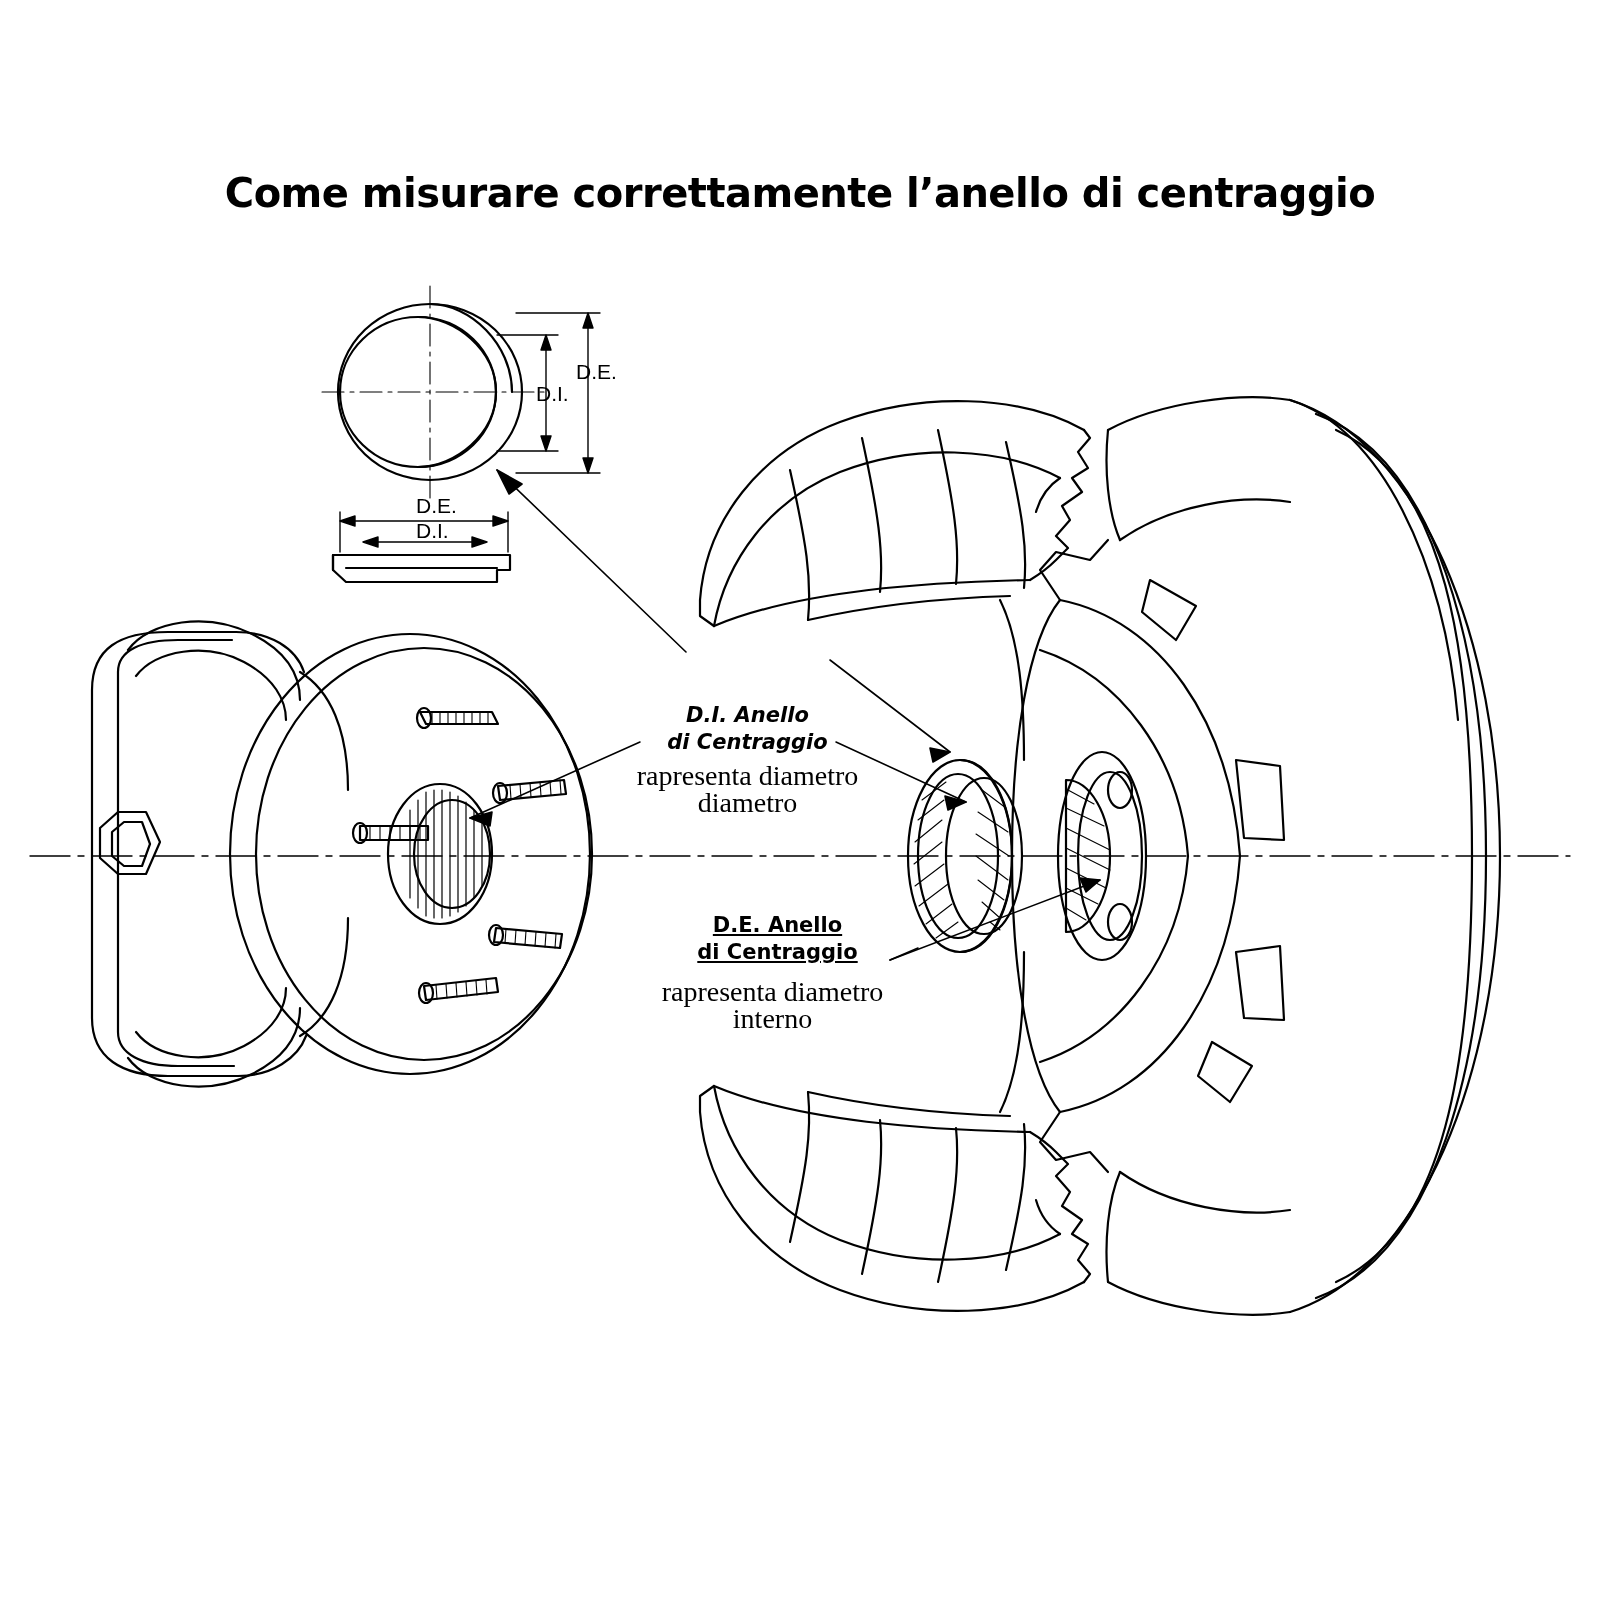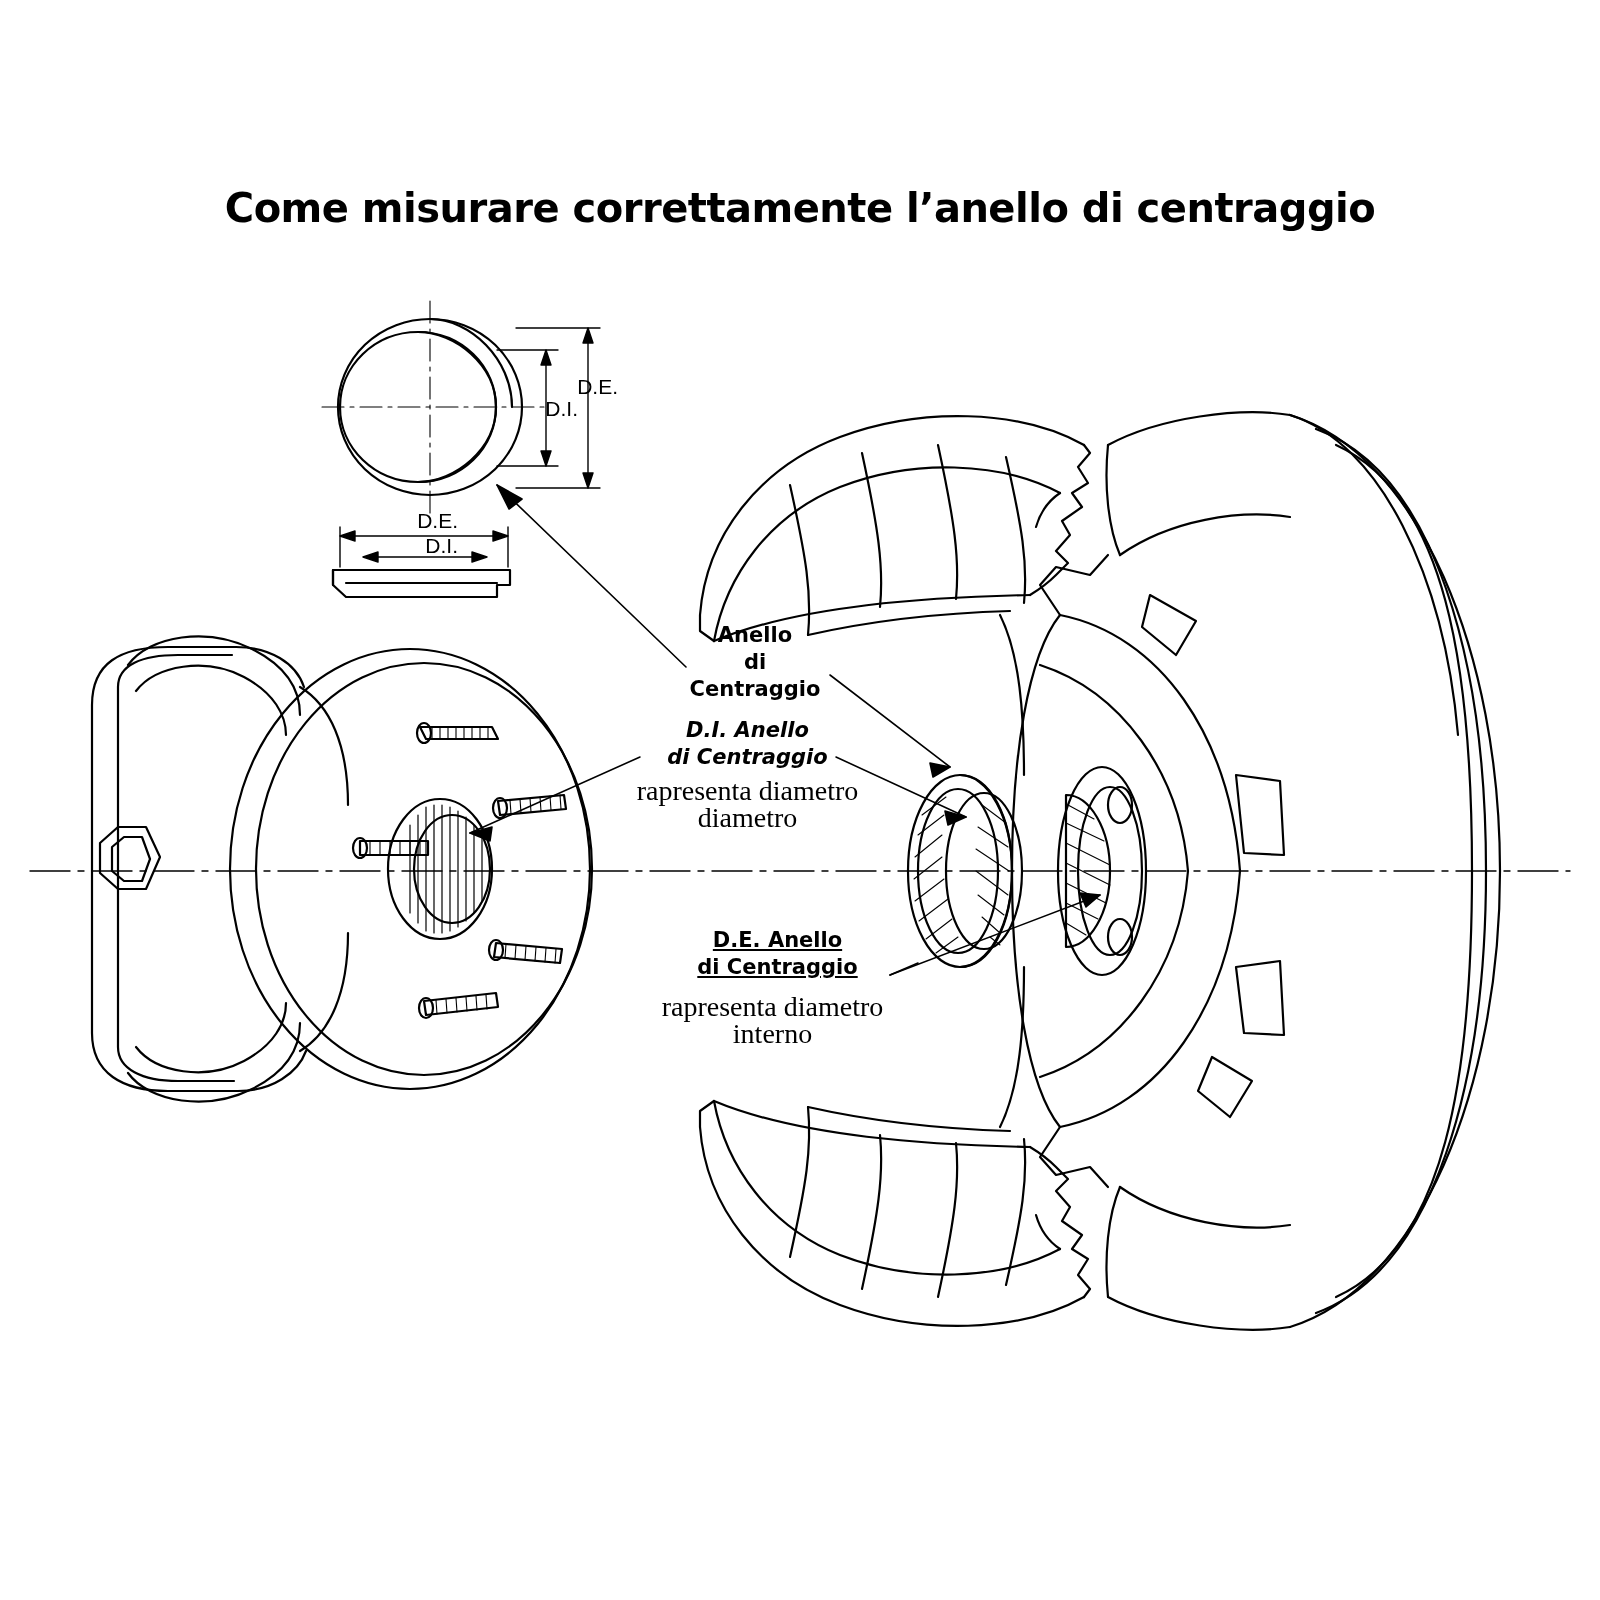--- a/index.html
+++ b/index.html
@@ -7,21 +7,20 @@
     padding: 0;
     background: #ffffff;
   }
   #page {
     position: relative;
     width: 1600px;
     height: 1432px;
     background: #ffffff;
     font-family: "Liberation Sans", sans-serif;
     overflow: hidden;
-    margin-top: 15px;
   }
   #title {
     position: absolute;
     left: 0;
     top: 170px;
     width: 1600px;
     text-align: center;
     font-family: "DejaVu Sans", sans-serif;
     font-weight: bold;
     font-size: 40px;
@@ -41,21 +40,22 @@
   }
   .serif {
     font-family: "Liberation Serif", serif;
     font-size: 28px;
     line-height: 27px;
     text-align: center;
   }
   .dim {
     font-family: "Liberation Sans", sans-serif;
     font-size: 21px;
-    text-align: right;
+    text-align: left;
+    padding-left: 28px;
   }
   svg {
     position: absolute;
     left: 0;
     top: 0;
   }
 </style>
 </head>
 <body>
 
@@ -345,25 +345,20 @@
 
     </g>
   </svg>
 
   <div class="label dim" style="left:548px; top:360px; width:70px;">D.E.</div>
   <div class="label dim" style="left:508px; top:382px; width:70px;">D.I.</div>
 
   <div class="label dim" style="left:388px; top:494px; width:70px;">D.E.</div>
   <div class="label dim" style="left:388px; top:519px; width:70px;">D.I.</div>
 
-  <div class="label bold" style="left:660px; top:607px; width:190px;">
-    <div>Anello</div>
-    <div>di</div>
-    <div>Centraggio</div>
-  </div>
 
   <div class="label bold" style="left:640px; top:702px; width:215px;font-style:italic;">
     <div>D.I. Anello</div>
     <div>di Centraggio</div>
   </div>
   <div class="label serif" style="left:620px; top:762px; width:255px;">
     <div>rapresenta diametro</div>
     <div>diametro</div>
   </div>
 

